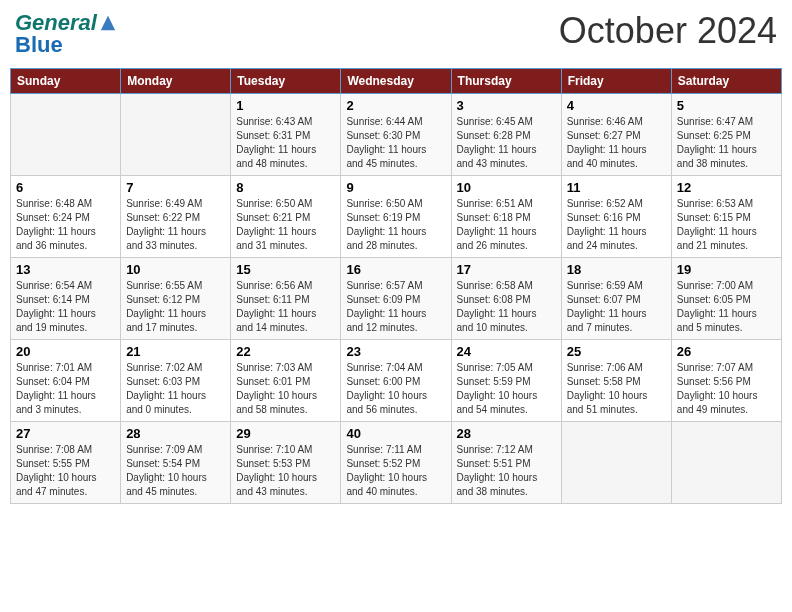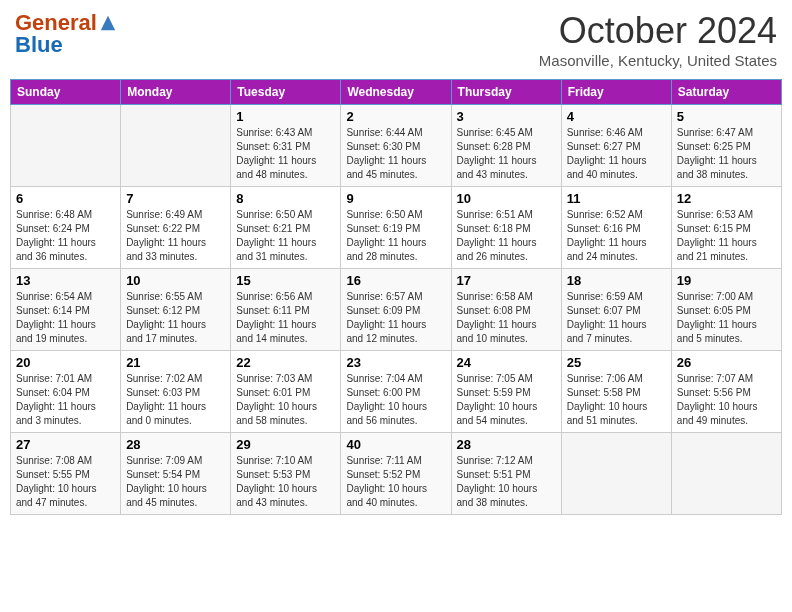--- a/index.html
+++ b/index.html
@@ -22,21 +22,21 @@
       flex-direction: column;
       align-items: flex-start;
     }
     .logo-text {
       display: flex;
       align-items: center;
       font-size: 22px;
       font-weight: bold;
       color: #333;
     }
-    .logo-general { color: #c2410c; }
+    .logo-general { color: #0f766e; font-style: italic; }
     .logo-blue { color: #1a6bb5; }
     .logo-icon {
       width: 18px;
       height: 18px;
       margin-left: 2px;
     }
     .title-block {
       text-align: right;
       margin-left: 16px;
     }
@@ -48,21 +48,21 @@
     .location {
       font-size: 15px;
       color: #555;
     }
     .calendar {
       width: 100%;
       border-collapse: collapse;
       font-size: 11px;
     }
     .calendar thead th {
-      background-color: #a21caf;
+      background-color: #7f1d1d;
       color: #fff;
       text-align: left;
       padding: 5px 6px;
       font-weight: bold;
       font-size: 12px;
       border: 1px solid #5a9ad0;
     }
     .calendar tbody td {
       border: 1px solid #ccc;
       vertical-align: top;
@@ -102,21 +102,20 @@
       <svg class="logo-icon" viewBox="0 0 20 20">
         <polygon points="2,18 10,2 18,18" fill="#3a7abf"></polygon>
       </svg>
     </div>
     <div class="logo-text" style="margin-top:-4px;text-align:center;">
       <span class="logo-blue">Blue</span>
     </div>
   </div>
   <div class="title-block">
     <div class="month-title">October 2024</div>
-    <div class="location">Masonville, Kentucky, United States</div>
   </div>
 </div>
 
 <table class="calendar">
   <thead>
     <tr id="header-row">
         <th>Sunday</th>
         <th>Monday</th>
         <th>Tuesday</th>
         <th>Wednesday</th>

